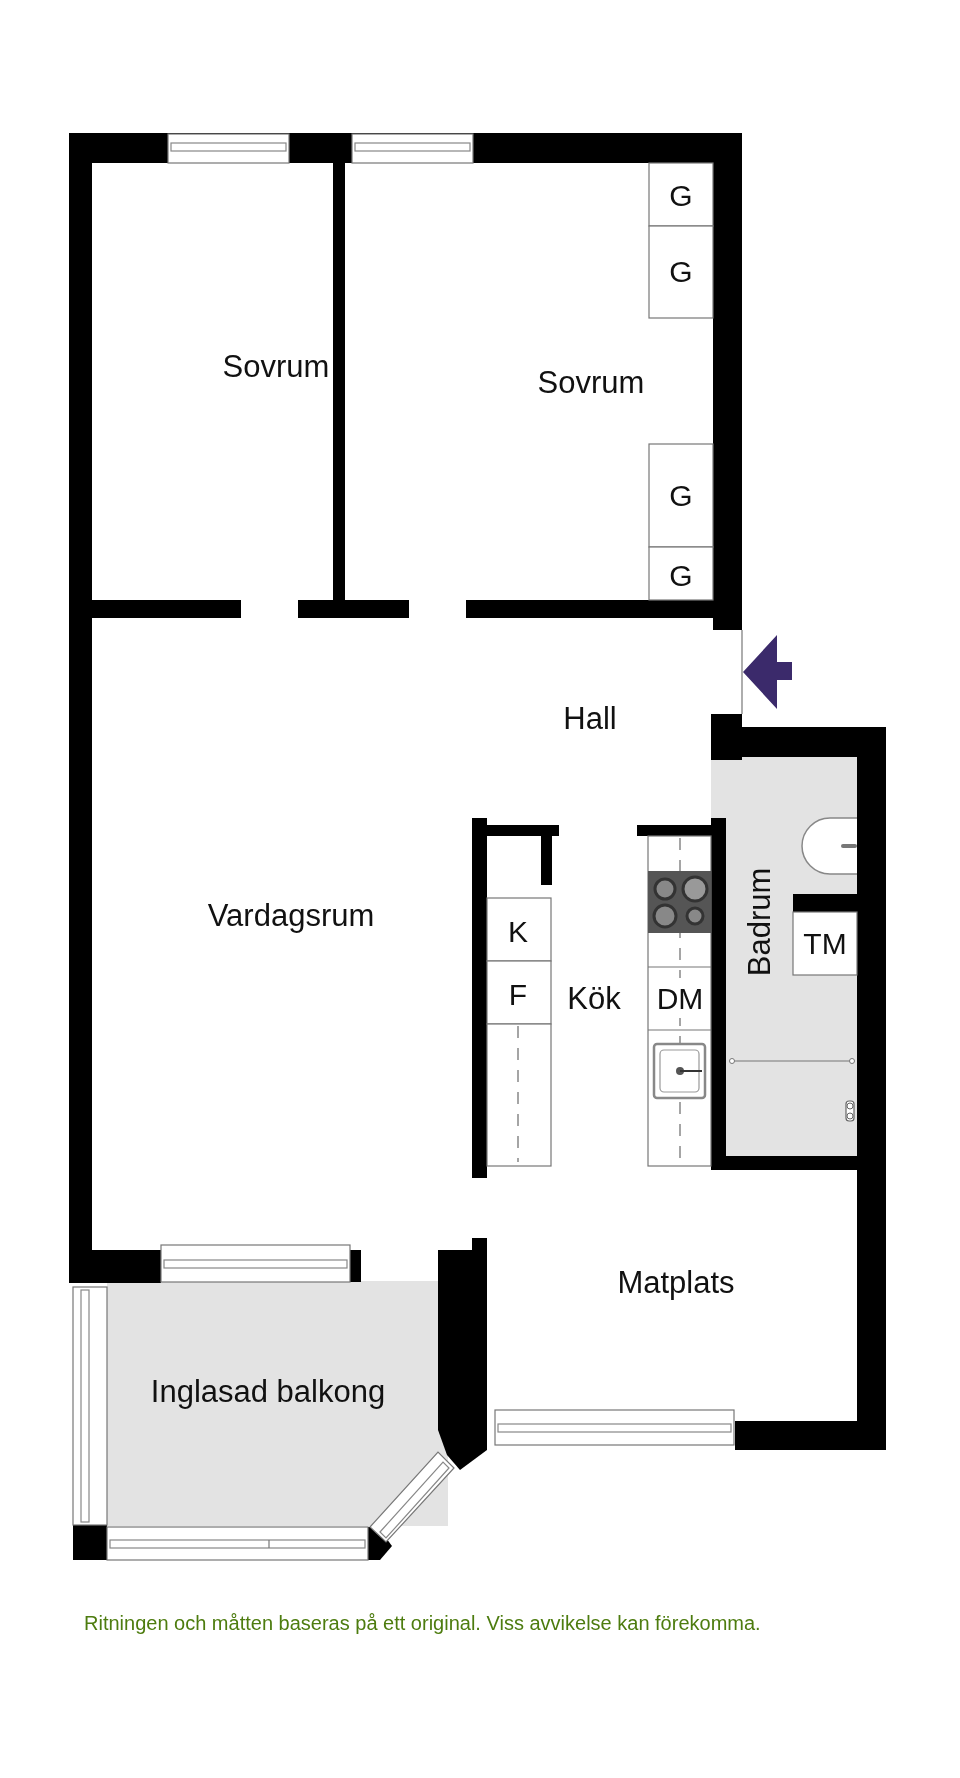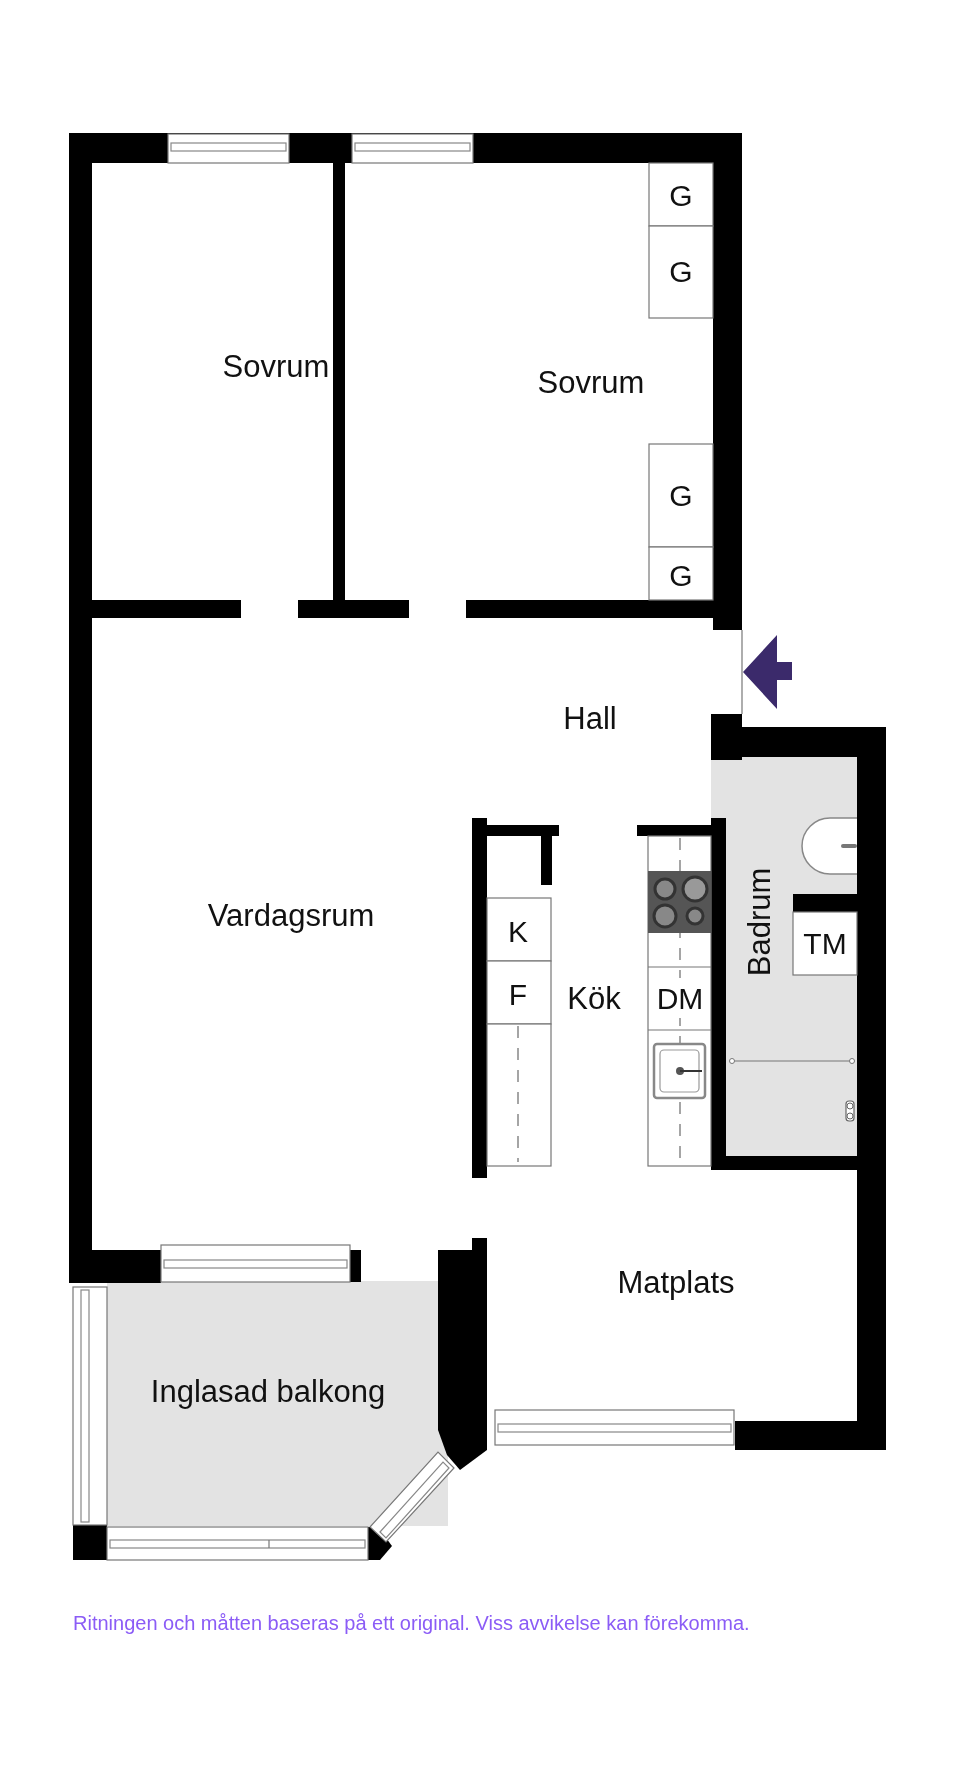--- a/index.html
+++ b/index.html
@@ -7,21 +7,21 @@
   #plan { position: absolute; left: 0; top: 0; width: 960px; height: 1778px; }
   .room-label { font-family: "Liberation Sans", sans-serif; font-size: 31px; fill: #111111; }
   .fixture-label { font-family: "Liberation Sans", sans-serif; font-size: 30px; fill: #111111; }
   .wall { fill: #000000; }
   .grey-floor { fill: #e3e3e3; }
   .win-frame { fill: #ffffff; stroke: #777777; stroke-width: 1.2; }
   .win-glass { fill: #ffffff; stroke: #888888; stroke-width: 1.2; }
   .cab { fill: #ffffff; stroke: #777777; stroke-width: 1.2; }
   .dash { stroke: #888888; stroke-width: 1.5; stroke-dasharray: 12 10; fill: none; }
   .thin { stroke: #777777; stroke-width: 1.2; fill: none; }
-  #disclaimer { position: absolute; left: 73px; top: 1612px; font-size: 20px; color: #8b5cf6; font-family: "Liberation Sans", sans-serif; white-space: nowrap; text-align: right; }
+  #disclaimer { position: absolute; left: 84px; top: 1612px; font-size: 20px; color: #4d7c0f; font-family: "Liberation Sans", sans-serif; white-space: nowrap; text-align: right; }
 </style>
 </head>
 <body>
 
 <svg id="plan" viewBox="0 0 960 1778" xmlns="http://www.w3.org/2000/svg">
 
   <rect class="grey-floor" x="711" y="757" width="147" height="399"></rect>
   <rect class="grey-floor" x="107" y="1281" width="341" height="245"></rect>
   <polygon class="grey-floor" points="368,1526 448,1526 448,1452"></polygon>
 

